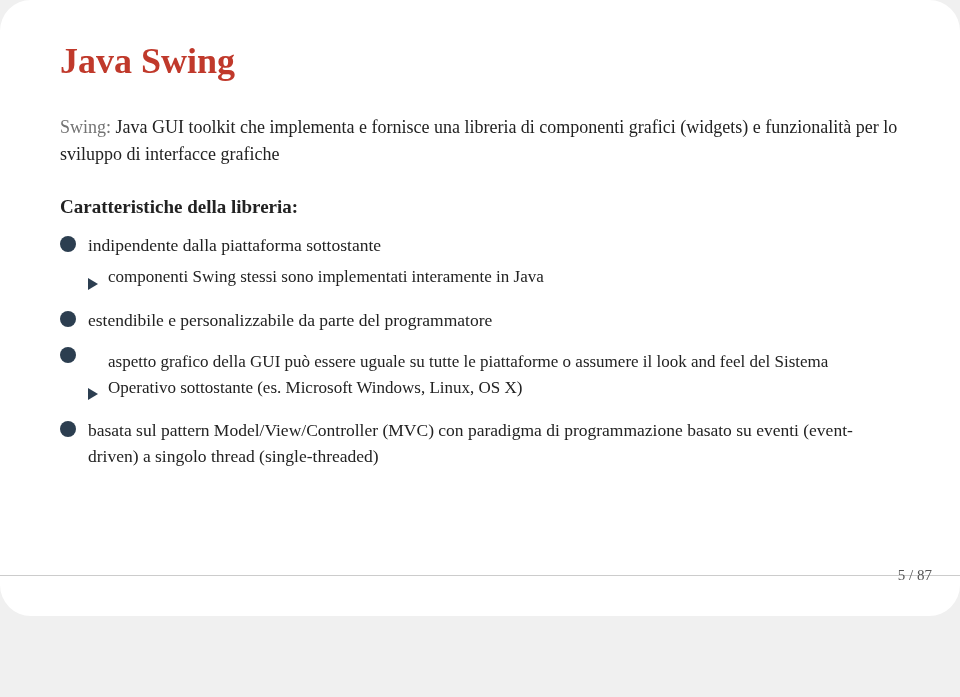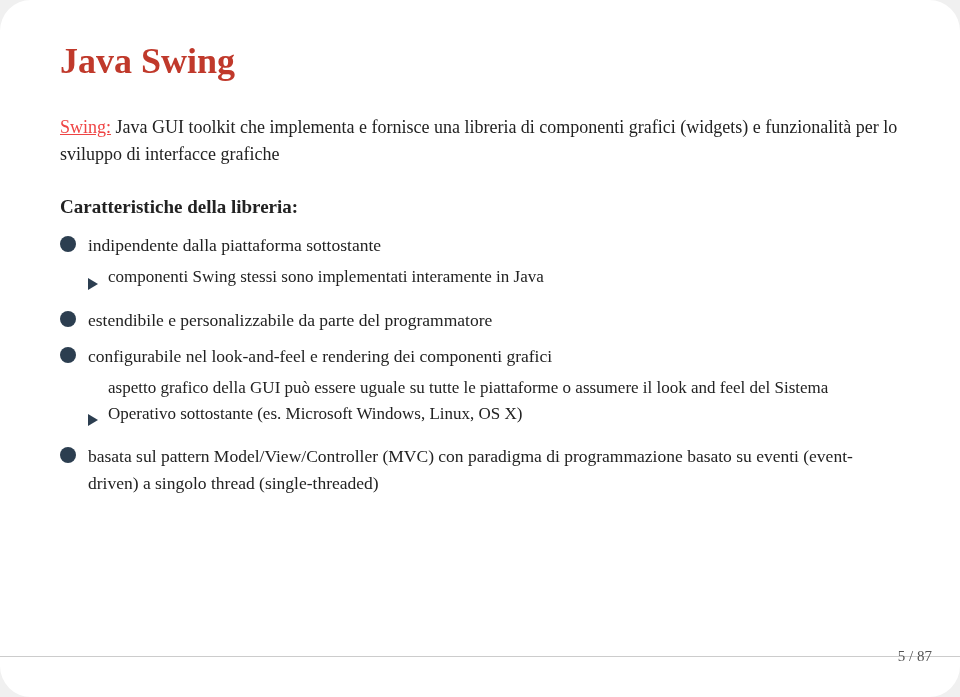--- a/index.html
+++ b/index.html
@@ -12,21 +12,21 @@
       width: 960px;
       height: 697px;
       background-color: #f0f0f0;
       font-family: 'Computer Modern', 'Latin Modern', Georgia, serif;
       overflow: hidden;
       position: relative;
     }
 
     .slide {
       width: 960px;
-      height: 697px;
+      height: 616px;
       background-color: #ffffff;
       position: relative;
       padding: 40px 60px 50px 60px;
       border-radius: 31px;
     }
 
     .slide-title {
       font-size: 36px;
       font-weight: bold;
       color: #c0392b;
@@ -36,23 +36,22 @@
     }
 
     .intro-text {
       font-size: 18px;
       color: #222;
       margin-bottom: 28px;
       line-height: 1.5;
     }
 
     .intro-text .keyword {
-      color: #ef4444;
+      color: #737373;
       font-weight: normal;
-      text-decoration: underline;
     }
 
     .section-title {
       font-size: 19px;
       font-weight: bold;
       color: #222;
       margin-bottom: 14px;
     }
 
     .bullet-list {
@@ -165,21 +164,20 @@
     <li>
       <span class="bullet-icon"></span>
       <div class="bullet-content">
         <span>estendibile e personalizzabile da parte del programmatore</span>
       </div>
     </li>
 
     <li>
       <span class="bullet-icon"></span>
       <div class="bullet-content">
-        <span>configurabile nel look-and-feel e rendering dei componenti grafici</span>
         <ul class="sub-list">
           <li>
             <span class="arrow-icon"></span>
             <span class="sub-content">aspetto grafico della GUI può essere uguale su tutte le piattaforme o assumere il look and feel del Sistema Operativo sottostante (es. Microsoft Windows, Linux, OS X)</span>
           </li>
         </ul>
       </div>
     </li>
 
     <li>

